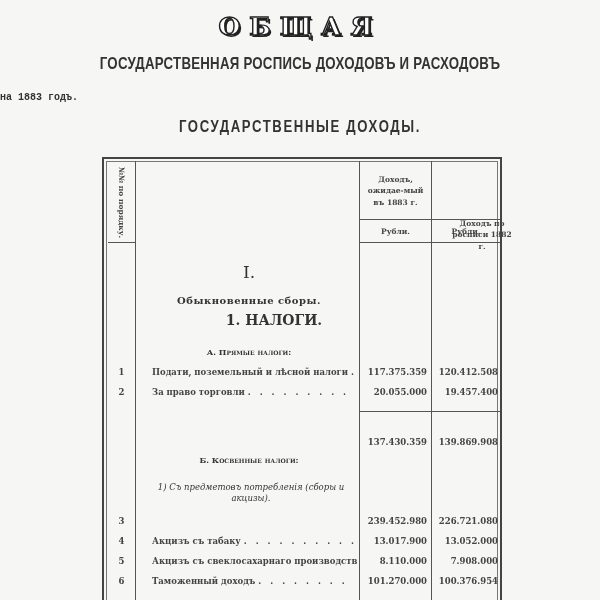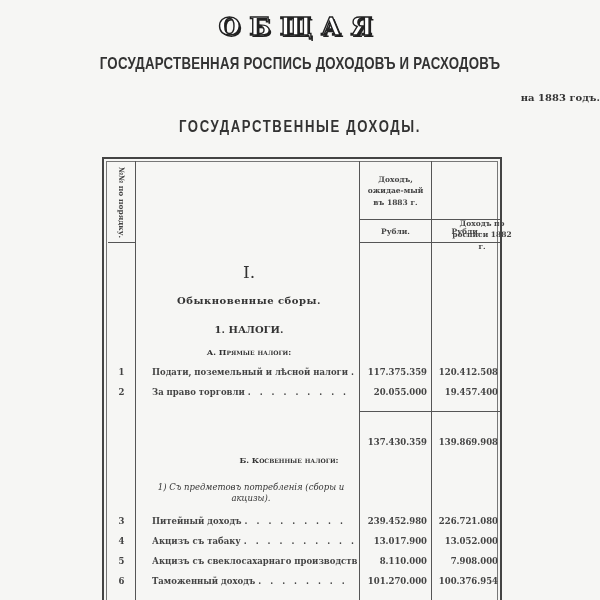--- a/index.html
+++ b/index.html
@@ -19,22 +19,22 @@
     -webkit-text-stroke: 1.4px #222;
     text-shadow: 2px 2px 0 #222;
   }
   .title-sub {
     position: absolute; top: 54px; left: 0; width: 600px; text-align: center;
     font-family: "Liberation Sans", sans-serif; font-weight: bold;
     font-size: 17px; color: #333; letter-spacing: 0.3px;
     transform: scaleX(0.78); transform-origin: center;
   }
   .title-year {
-    position: absolute; top: 92px; left: 0; width: 600px; text-align: right;
-    font-weight: bold; font-size: 10px; color: #333;
+    position: absolute; top: 92px; left: 0; width: 600px; text-align: left;
+    font-weight: bold; font-size: 10px; color: #333; font-family: Liberation Mono, monospace;
   }
   .title-section {
     position: absolute; top: 118px; left: 0; width: 600px; text-align: center;
     font-family: "Liberation Sans", sans-serif; font-weight: bold;
     font-size: 16px; letter-spacing: 2px; color: #333;
     transform: scaleX(0.82); transform-origin: center;
   }
 
   .tbl {
     position: absolute; left: 102px; top: 157px; width: 400px; height: 450px;
@@ -66,23 +66,23 @@
     display: flex; align-items: center; justify-content: center;
     font-size: 7.5px; font-weight: bold; color: #444;
   }
 
   .center-text {
     position: absolute; left: 33px; width: 224px; text-align: center; color: #333;
     font-weight: bold;
   }
   .roman { font-size: 17px; font-weight: normal; top: 103px; }
   .h1 { font-size: 10px; top: 136px; letter-spacing: 0.5px; }
-  .h2 { font-size: 10px; top: 165px; }
+  .h2 { font-size: 14px; top: 153px; padding-left: 25px; }
   .h3 { font-size: 8px; top: 188px; font-variant: small-caps; }
-  .h4 { font-size: 8px; top: 296px; font-variant: small-caps; padding-left: 40px; }
+  .h4 { font-size: 8px; top: 296px; font-variant: small-caps; }
   .italic-note {
     position: absolute; left: 40px; width: 214px; top: 323px;
     font-style: italic; font-size: 8.5px; text-align: center; color: #333; line-height: 1.25;
   }
 
   .row { position: absolute; left: 0; width: 400px; height: 14px; font-size: 8.5px; color: #444; font-weight: bold; }
   .row .n { position: absolute; left: 4px; width: 27px; text-align: center; }
   .row .label { position: absolute; left: 48px; width: 205px; white-space: nowrap; overflow: hidden; }
   .row .v1 { position: absolute; left: 257px; width: 66px; text-align: right; }
   .row .v2 { position: absolute; left: 330px; width: 64px; text-align: right; }
@@ -137,21 +137,20 @@
     <div class="row" style="top:278px">
       <span class="v1">137.430.359</span>
       <span class="v2">139.869.908</span>
     </div>
 
     <div class="center-text h4">Б. Косвенные налоги:</div>
     <div class="italic-note">1) Съ предметовъ потребленія (сборы и акцизы).</div>
 
     <div class="row" style="top:357px">
       <span class="n">3</span>
-      <span class="label"><span>Питейный доходъ</span> <span class="dots">. . . . . . . . .</span></span>
       <span class="v1">239.452.980</span>
       <span class="v2">226.721.080</span>
     </div>
     <div class="row" style="top:377px">
       <span class="n">4</span>
       <span class="label"><span>Акцизъ съ табаку</span> <span class="dots">. . . . . . . . . .</span></span>
       <span class="v1">13.017.900</span>
       <span class="v2">13.052.000</span>
     </div>
     <div class="row" style="top:397px">

